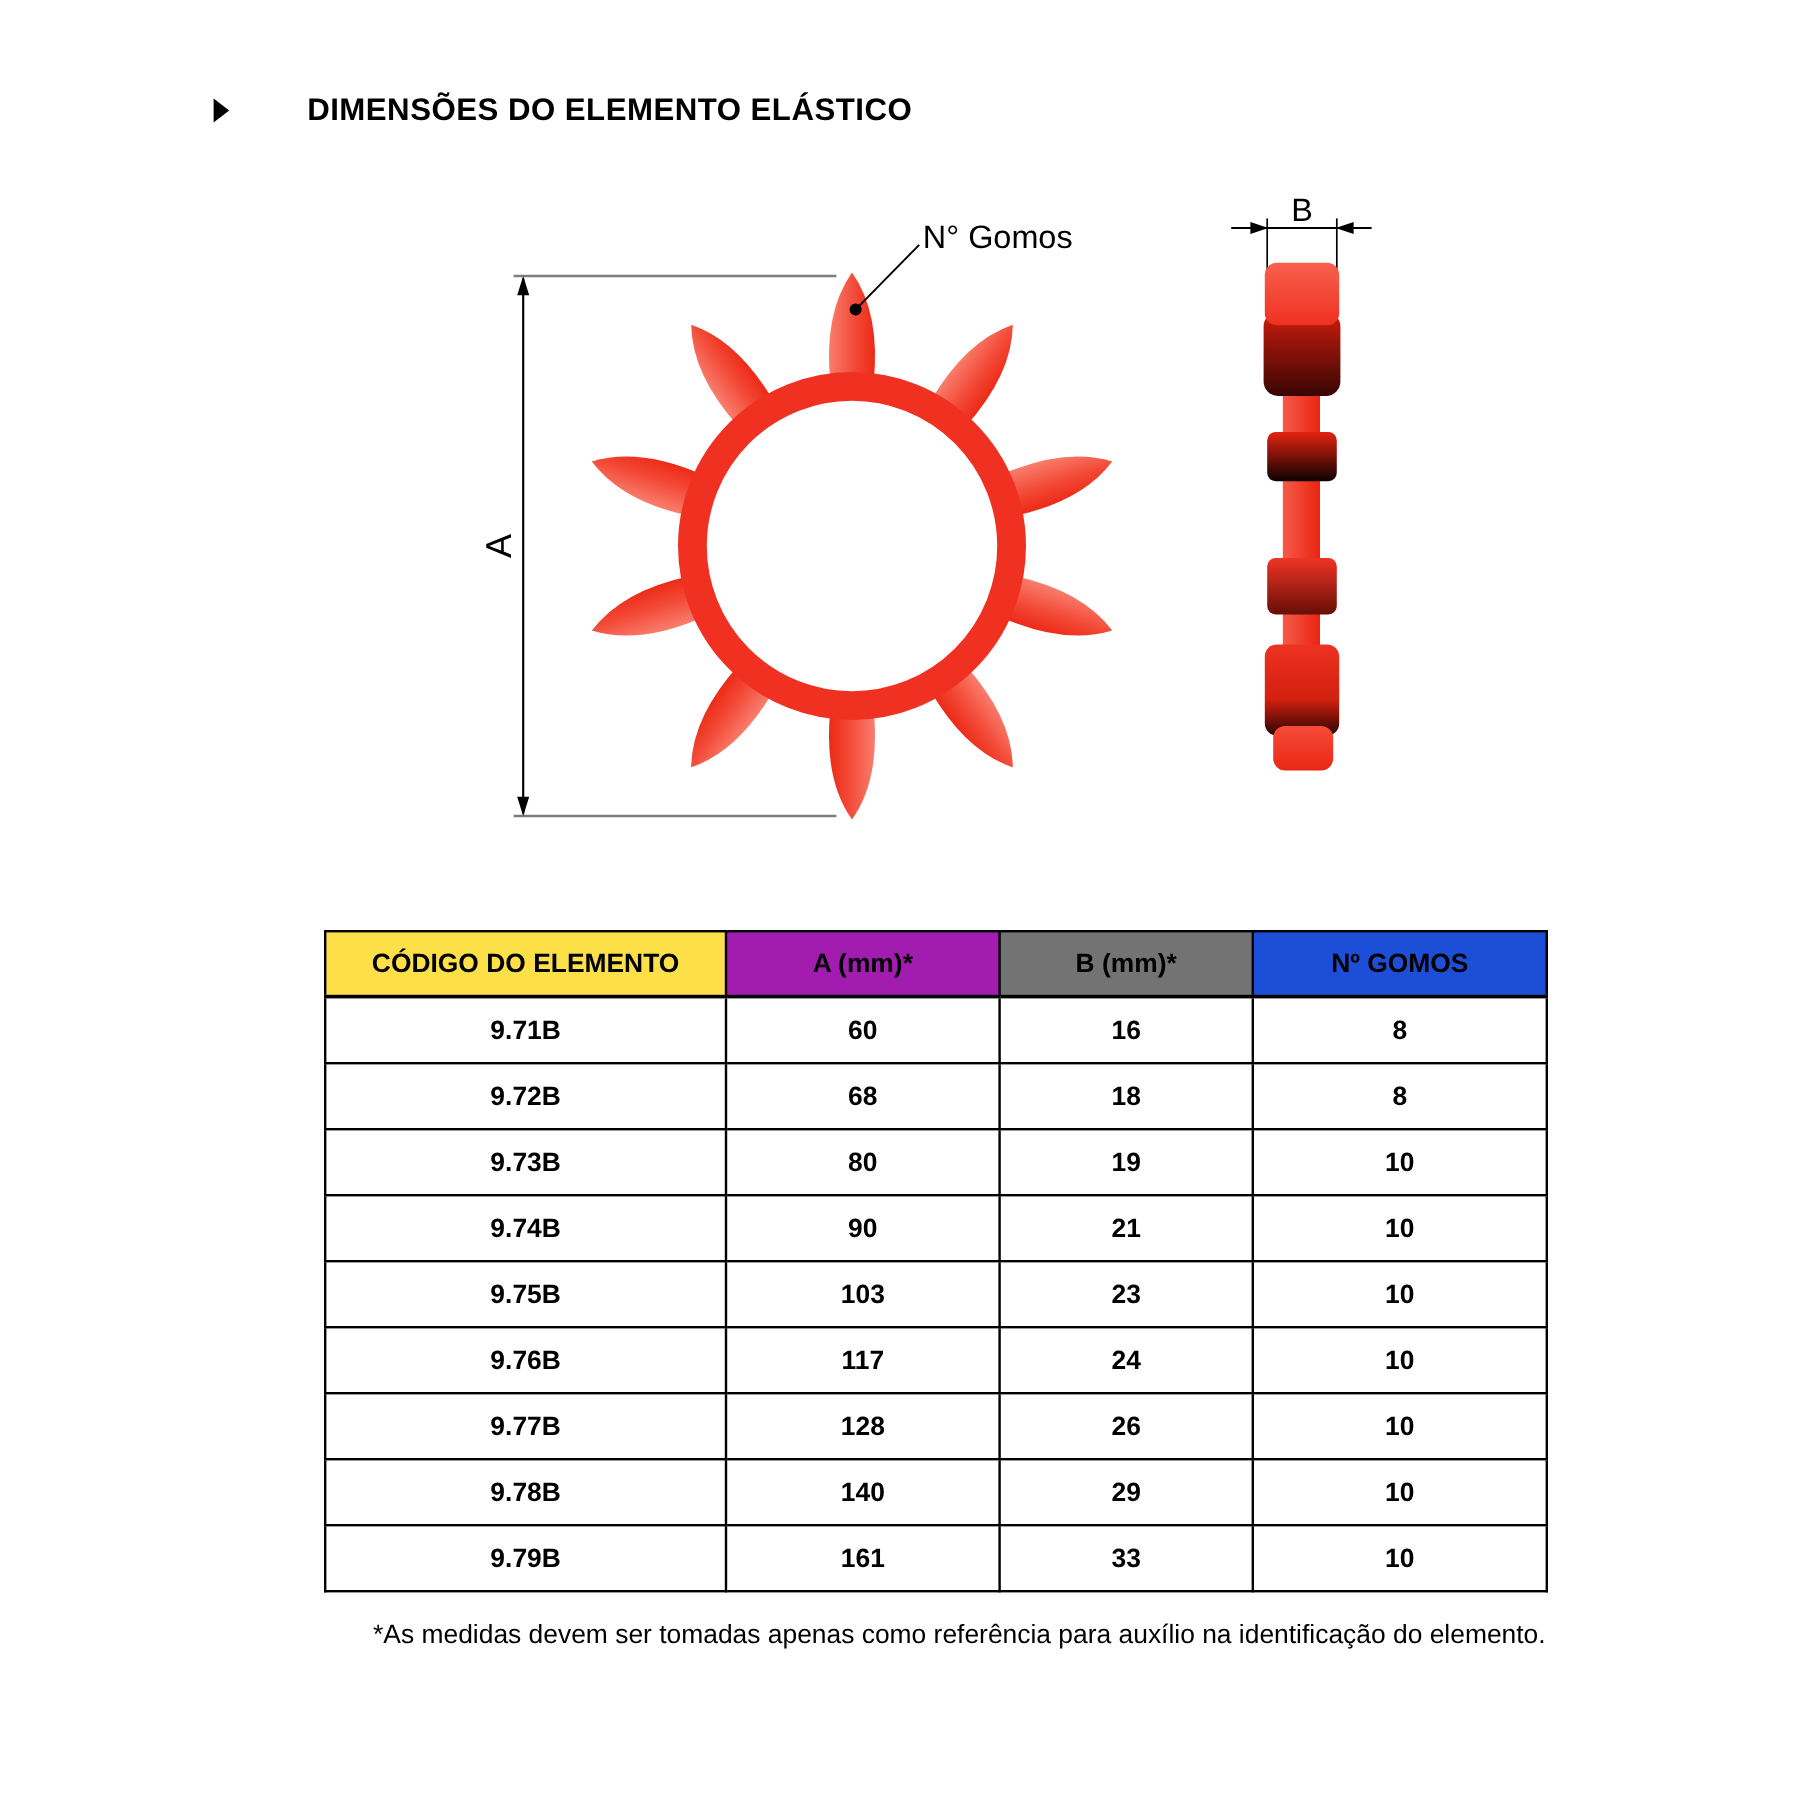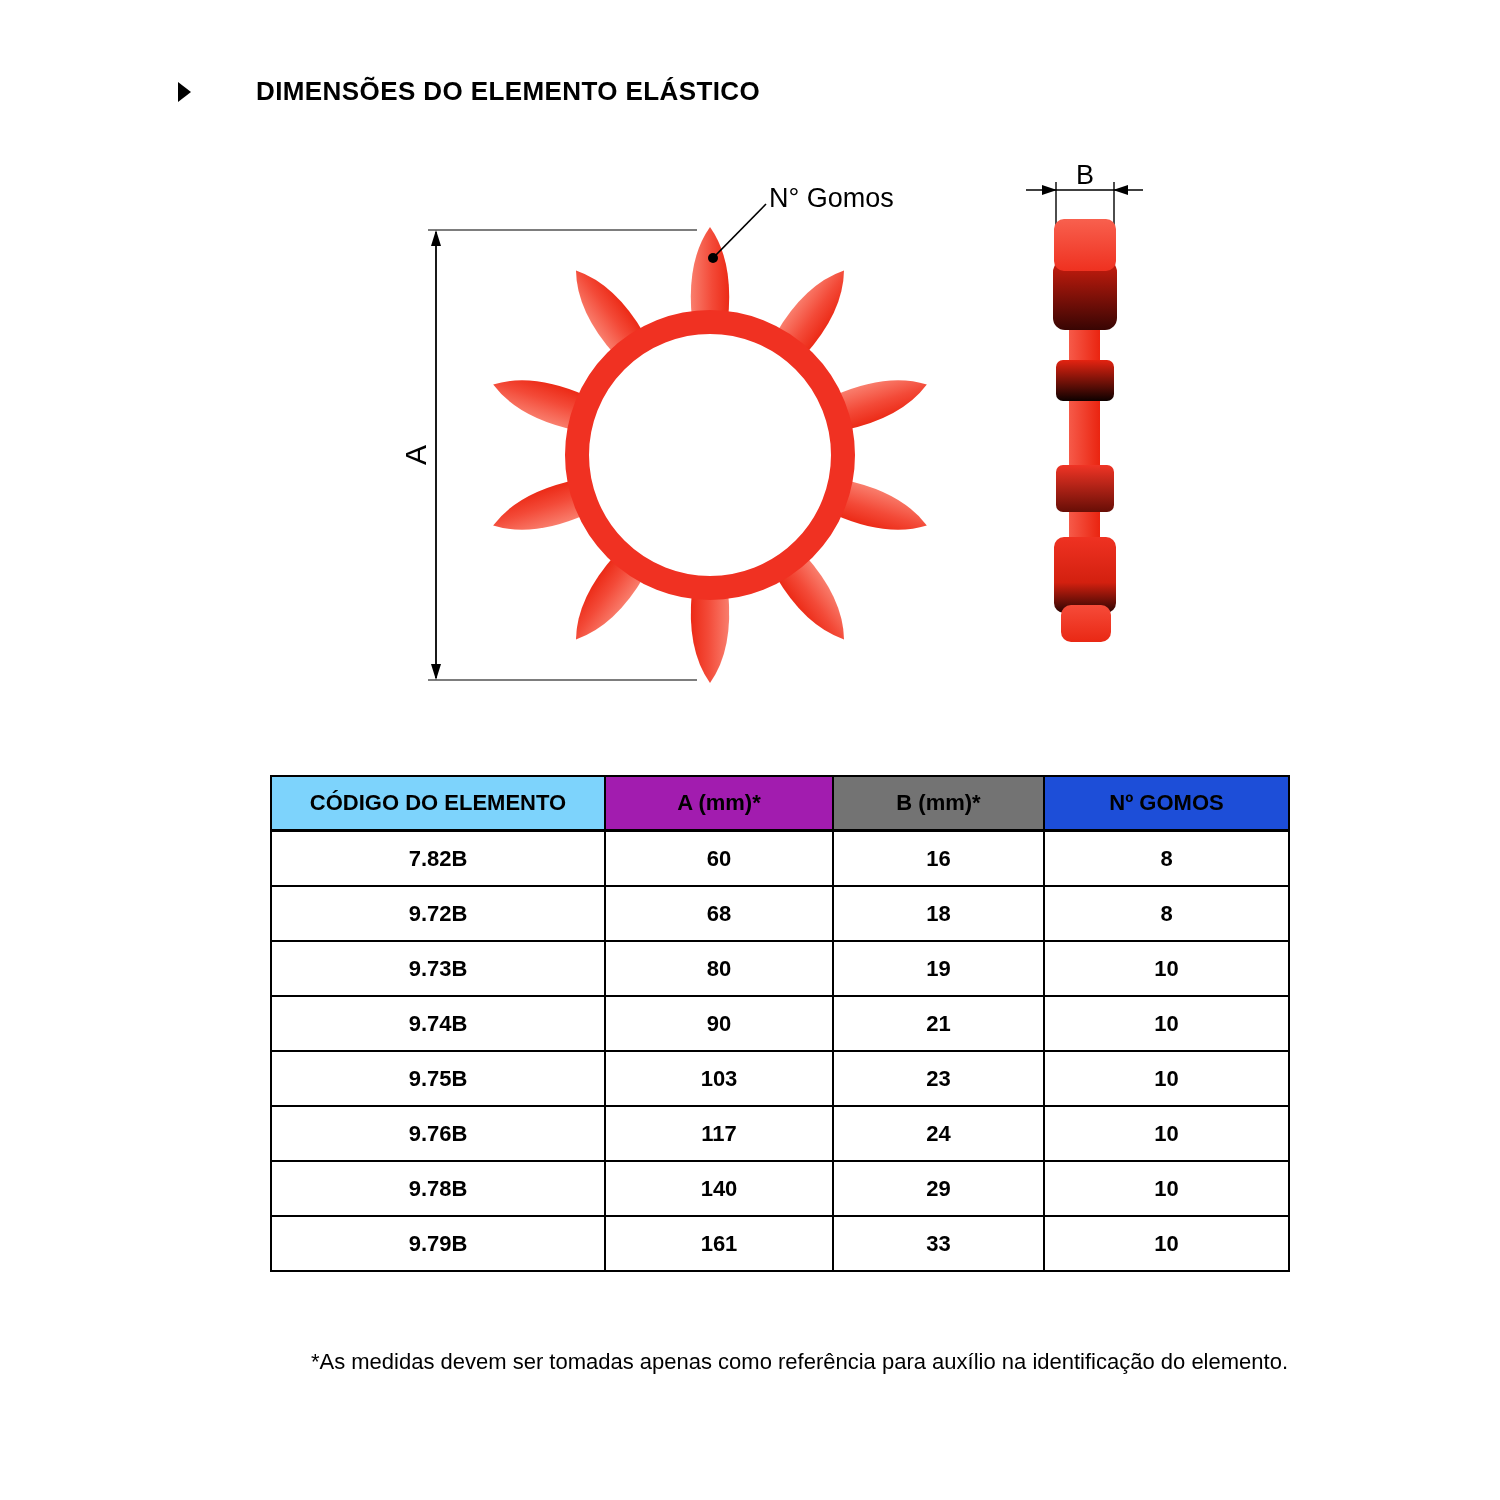--- a/index.html
+++ b/index.html
@@ -144,29 +144,29 @@
 <div class="tbl-wrap">
   <table class="dim-table">
     <colgroup>
       <col style="width:334px">
         <col style="width:228px">
         <col style="width:211px">
         <col style="width:245px">
     </colgroup>
     <thead>
       <tr>
-          <th style="background: #7dd3fc;">CÓDIGO DO ELEMENTO</th>
+          <th style="background: #fde047;">CÓDIGO DO ELEMENTO</th>
           <th style="background: #a21caf;">A (mm)*</th>
           <th style="background: #737373; margin-left: 16px;">B (mm)*</th>
           <th style="background: #1d4ed8;">Nº GOMOS</th>
         </tr>
     </thead>
     <tbody>
         <tr>
-          <td>7.82B</td>
+          <td>9.71B</td>
           <td>60</td>
           <td>16</td>
           <td>8</td>
         </tr>
         <tr>
           <td>9.72B</td>
           <td>68</td>
           <td>18</td>
           <td>8</td>
         </tr>
@@ -188,20 +188,26 @@
           <td>23</td>
           <td>10</td>
         </tr>
         <tr>
           <td>9.76B</td>
           <td>117</td>
           <td>24</td>
           <td>10</td>
         </tr>
         <tr>
+          <td>9.77B</td>
+          <td>128</td>
+          <td>26</td>
+          <td>10</td>
+        </tr>
+        <tr>
           <td>9.78B</td>
           <td>140</td>
           <td>29</td>
           <td>10</td>
         </tr>
         <tr>
           <td>9.79B</td>
           <td>161</td>
           <td>33</td>
           <td>10</td>

